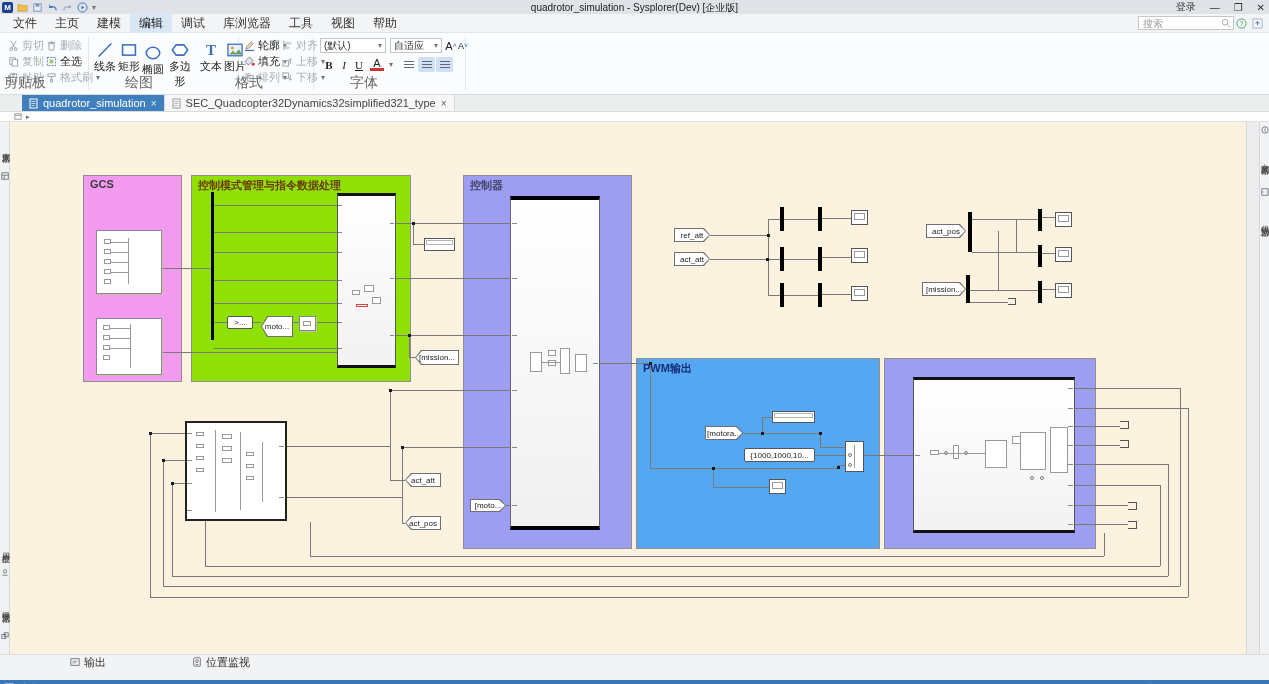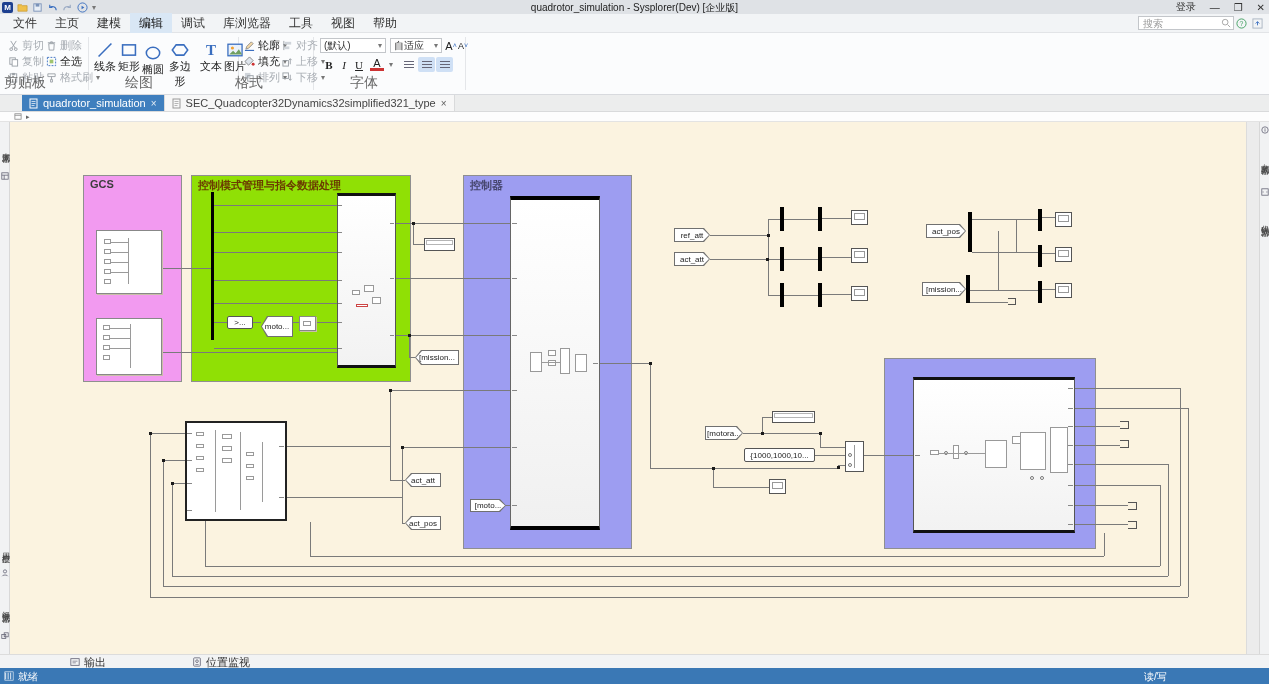--- a/index.html
+++ b/index.html
@@ -61,21 +61,21 @@
 .tag>span{position:absolute;inset:1px;background:#fff;font-size:8px;color:#222;display:flex;align-items:center;justify-content:center;white-space:nowrap;overflow:hidden}
 .tagR,.tagR>span{clip-path:polygon(0 0,calc(100% - 6px) 0,100% 50%,calc(100% - 6px) 100%,0 100%)}
 .tagL,.tagL>span{clip-path:polygon(6px 0,100% 0,100% 100%,6px 100%,0 50%)}
 .scope{position:absolute;width:17px;height:15px;background:#fff;border:1px solid #555;z-index:4}
 .scope::after{content:"";position:absolute;left:2px;top:2px;width:9px;height:5px;border:1px solid #999}
 .disp{position:absolute;background:#fff;border:1px solid #555;z-index:4}
 .disp::after{content:"";position:absolute;left:1px;right:1px;top:1px;height:3px;border:1px solid #b5b5b5}
 .term{position:absolute;width:9px;height:8px;border:1px solid #555;border-left:none;background:#fbf3e0;z-index:4}
 .constb{position:absolute;background:#fff;border:1px solid #555;border-radius:2px;font-size:8px;color:#222;display:flex;align-items:center;justify-content:center;white-space:nowrap;overflow:hidden;z-index:4}
 .switch{position:absolute;background:#fff;border:1px solid #555;z-index:4}
-.btabs{position:relative;height:14px;background:#f2f3f4;border-top:1px solid #dcdcdc;font-size:11px;color:#333}
+.btabs{position:relative;height:26px;background:#f2f3f4;border-top:1px solid #dcdcdc;font-size:11px;color:#333}
 .btab{position:absolute;top:0;height:14px;display:flex;align-items:center;gap:4px}
 .statusbar{position:relative;height:16px;background:#3a78b5;color:#fff;font-size:10px}
 svg{display:block}
 </style>
 </head>
 <body>
 
 <div class="titlebar">
   <div class="qat">
     <span class="logo">M</span>
@@ -355,20 +355,23 @@
   <div class="gutter"></div>
 
   <div class="region" style="left: 83px; top: 53px; width: 99px; height: 207px; background: rgb(242, 154, 240);">
       <span class="rlabel" style="color:#3c3c3c">GCS</span>
     </div>
   <div class="region" style="left: 191px; top: 53px; width: 220px; height: 207px; background: rgb(144, 224, 5);">
       <span class="rlabel" style="color:#6b3c00">控制模式管理与指令数据处理</span>
     </div>
   <div class="region" style="left: 463px; top: 53px; width: 169px; height: 374px; background: rgb(157, 157, 241);">
       <span class="rlabel" style="color:#46466e">控制器</span>
+    </div>
+  <div class="region" style="left: 636px; top: 236px; width: 244px; height: 191px; background: rgb(85, 167, 242);">
+      <span class="rlabel" style="color:#16307a">PWM输出</span>
     </div>
   <div class="region" style="left: 884px; top: 236px; width: 212px; height: 191px; background: rgb(157, 157, 241);"></div>
 
   <i class="wh" style="left:162px;top:146px;width:49px"></i>
     <i class="wh" style="left:162px;top:230px;width:175px"></i>
   <i class="wh" style="left:214px;top:83px;width:123px"></i>
     <i class="wh" style="left:214px;top:110px;width:123px"></i>
   <i class="wh" style="left:214px;top:130px;width:123px"></i>
     <i class="wh" style="left:214px;top:158px;width:123px"></i>
   <i class="wh" style="left:214px;top:181px;width:123px"></i>

